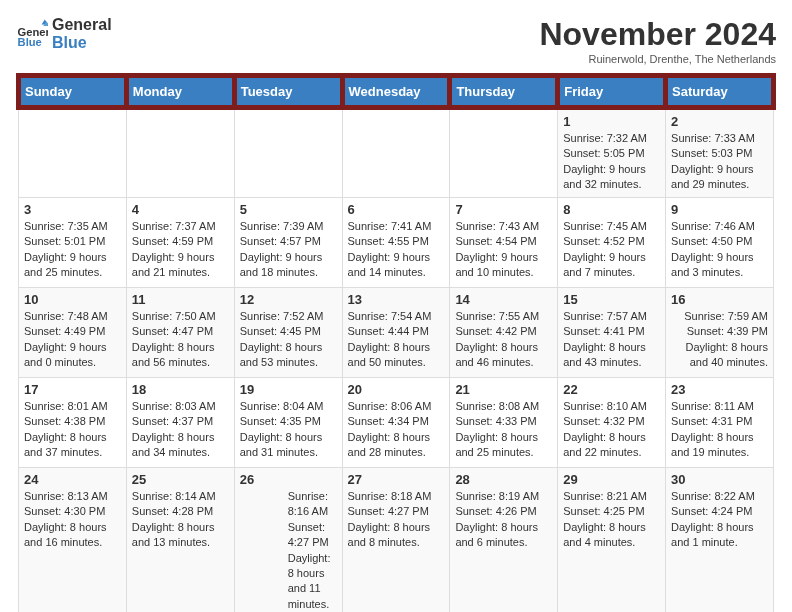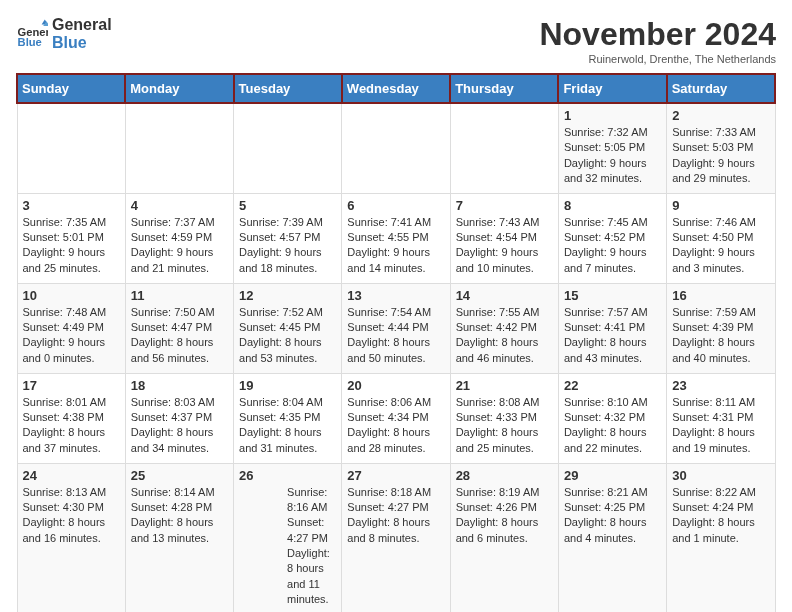--- a/index.html
+++ b/index.html
@@ -42,21 +42,21 @@
       border-collapse: collapse;
       table-layout: fixed;
     }
     thead tr th {
       background: #3a7fc1;
       color: #fff;
       font-size: 13px;
       font-weight: bold;
       padding: 6px 4px;
       text-align: left;
-      border: 2px solid #7f1d1d;
+      border: 5px solid #7f1d1d;
     }
     tbody tr td {
       vertical-align: top;
       border: 1px solid #ddd;
       padding: 4px 5px;
       font-size: 11px;
       color: #333;
       height: 90px;
       background: #fff;
     }
@@ -207,21 +207,21 @@
 Daylight: 8 hours and 46 minutes.</div>
         </td>
         <td>
           <div class="day-number">15</div>
           <div class="day-info" style="white-space: pre-line;">Sunrise: 7:57 AM
 Sunset: 4:41 PM
 Daylight: 8 hours and 43 minutes.</div>
         </td>
         <td>
           <div class="day-number">16</div>
-          <div class="day-info" style="white-space: pre-line;">Sunrise: 7:59 AM
+          <div class="day-info" style="white-space: pre-line; text-align: right;">Sunrise: 7:59 AM
 Sunset: 4:39 PM
 Daylight: 8 hours and 40 minutes.</div>
         </td>
       </tr>
       <tr>
         <td>
           <div class="day-number">17</div>
           <div class="day-info" style="white-space: pre-line;">Sunrise: 8:01 AM
 Sunset: 4:38 PM
 Daylight: 8 hours and 37 minutes.</div>

